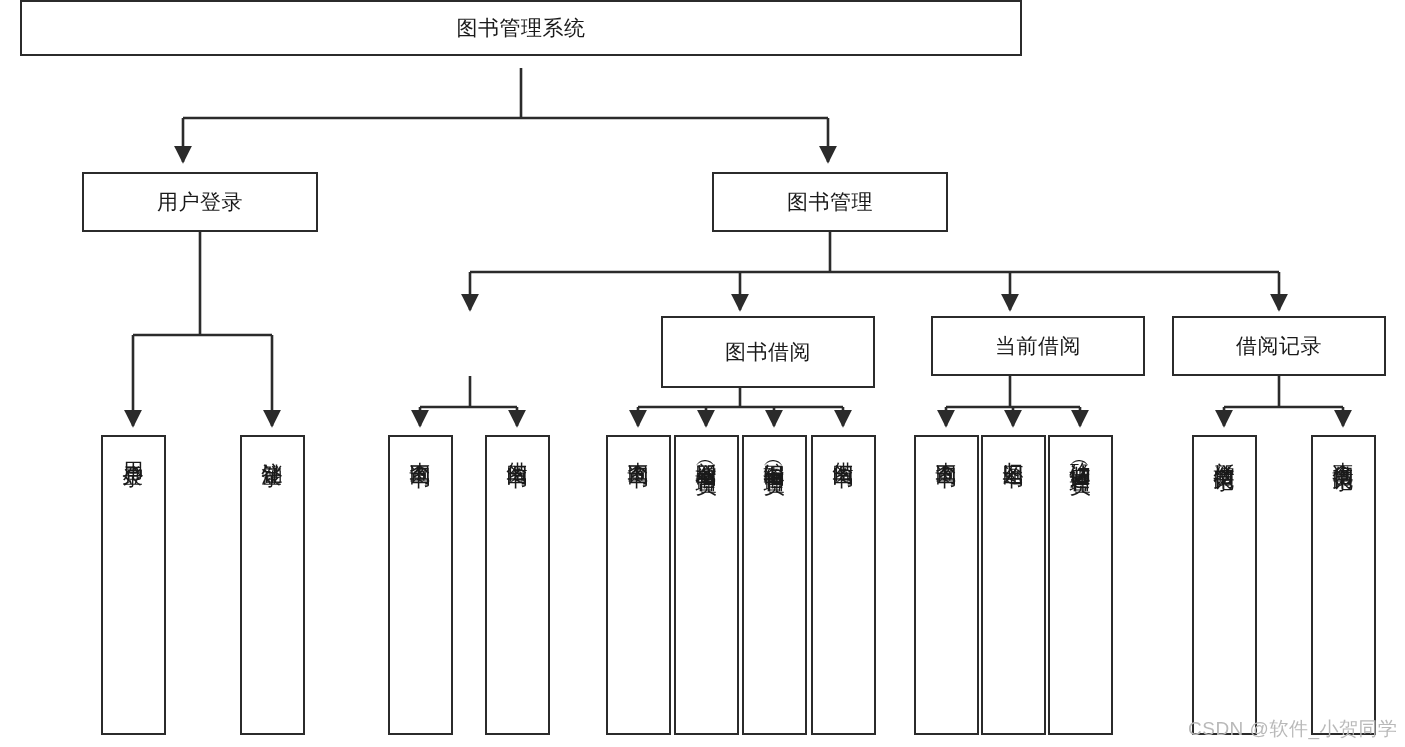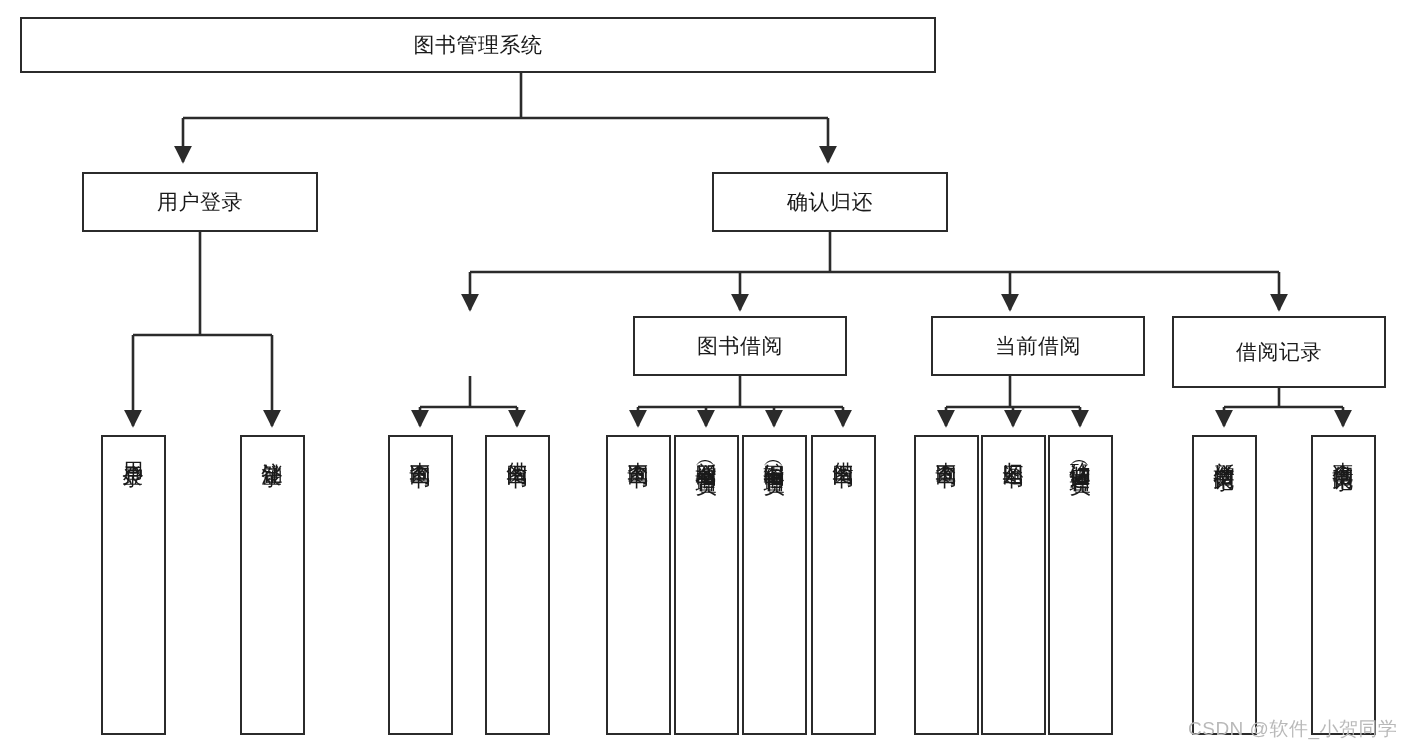--- a/index.html
+++ b/index.html
@@ -113,38 +113,38 @@
       <path d="M 1013 407 L 1013 426" marker-end="url(#arrow)"></path>
       <path d="M 1080 407 L 1080 426" marker-end="url(#arrow)"></path>
 
       <path d="M 1279 376 L 1279 407"></path>
       <path d="M 1224 407 L 1343 407"></path>
       <path d="M 1224 407 L 1224 426" marker-end="url(#arrow)"></path>
       <path d="M 1343 407 L 1343 426" marker-end="url(#arrow)"></path>
     </g>
   </svg>
 
-  <div class="node horizontal" style="left:20px; top:17px; width:916px; height:56px;">
+  <div class="node horizontal" style="left:20px; top:0; width:1002px; height:56px;">
     <span class="label">图书管理系统</span>
   </div>
 
   <div class="node horizontal" style="left:82px; top:172px; width:236px; height:60px;">
     <span class="label">用户登录</span>
   </div>
   <div class="node horizontal" style="left:712px; top:172px; width:236px; height:60px;">
-    <span class="label">确认归还</span>
+    <span class="label">图书管理</span>
   </div>
 
-  <div class="node horizontal" style="left:633px; top:316px; width:214px; height:60px;">
+  <div class="node horizontal" style="left:661px; top:316px; width:214px; height:72px;">
     <span class="label">图书借阅</span>
   </div>
   <div class="node horizontal" style="left:931px; top:316px; width:214px; height:60px;">
     <span class="label">当前借阅</span>
   </div>
-  <div class="node horizontal" style="left:1172px; top:316px; width:214px; height:72px;">
+  <div class="node horizontal" style="left:1172px; top:316px; width:214px; height:60px;">
     <span class="label">借阅记录</span>
   </div>
 
   <div class="node vertical" style="left:101px; top:435px; width:65px; height:300px;">
     <span class="label">用户登录</span>
   </div>
   <div class="node vertical" style="left:240px; top:435px; width:65px; height:300px;">
     <span class="label">注销登录</span>
   </div>
 

